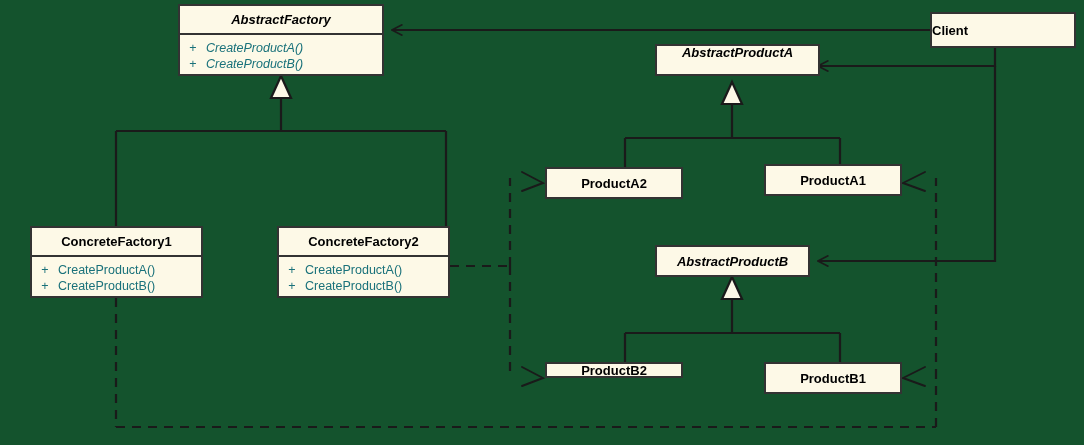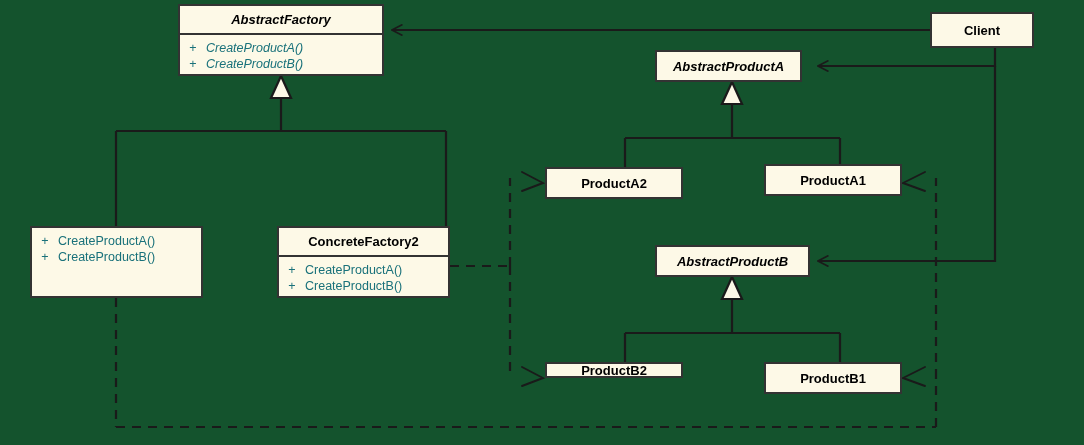--- a/index.html
+++ b/index.html
@@ -161,20 +161,21 @@
         <span class="sig">CreateProductA()</span>
       </div>
       <div class="uml-op">
         <span class="vis">+</span>
         <span class="sig">CreateProductB()</span>
       </div>
     </div>
   </div>
 
   <div class="uml-class compartmented" style="left:30px; top:226px; width:173px; height:72px;">
+    <div class="uml-name">ConcreteFactory1</div>
     <div class="uml-ops">
       <div class="uml-op">
         <span class="vis">+</span>
         <span class="sig">CreateProductA()</span>
       </div>
       <div class="uml-op">
         <span class="vis">+</span>
         <span class="sig">CreateProductB()</span>
       </div>
     </div>
@@ -187,25 +188,25 @@
         <span class="vis">+</span>
         <span class="sig">CreateProductA()</span>
       </div>
       <div class="uml-op">
         <span class="vis">+</span>
         <span class="sig">CreateProductB()</span>
       </div>
     </div>
   </div>
 
-  <div class="uml-class" style="left:930px; top:12px; width:104px; height:36px; display:flex; align-items:center; justify-content:center;">
+  <div class="uml-class" style="left:930px; top:12px; width:146px; height:36px; display:flex; align-items:center; ">
     <div class="uml-name" style="padding:0;">Client</div>
   </div>
 
-  <div class="uml-class abstract" style="left:655px; top:50px; width:147px; height:32px; display:flex; align-items:center; justify-content:center;">
+  <div class="uml-class abstract" style="left:655px; top:44px; width:165px; height:32px; display:flex; align-items:flex-start; justify-content:center;">
     <div class="uml-name" style="padding:0;">AbstractProductA</div>
   </div>
 
   <div class="uml-class" style="left:545px; top:167px; width:138px; height:32px; display:flex; align-items:center; justify-content:center;">
     <div class="uml-name" style="padding:0;">ProductA2</div>
   </div>
 
   <div class="uml-class" style="left:764px; top:164px; width:138px; height:32px; display:flex; align-items:center; justify-content:center;">
     <div class="uml-name" style="padding:0;">ProductA1</div>
   </div>

